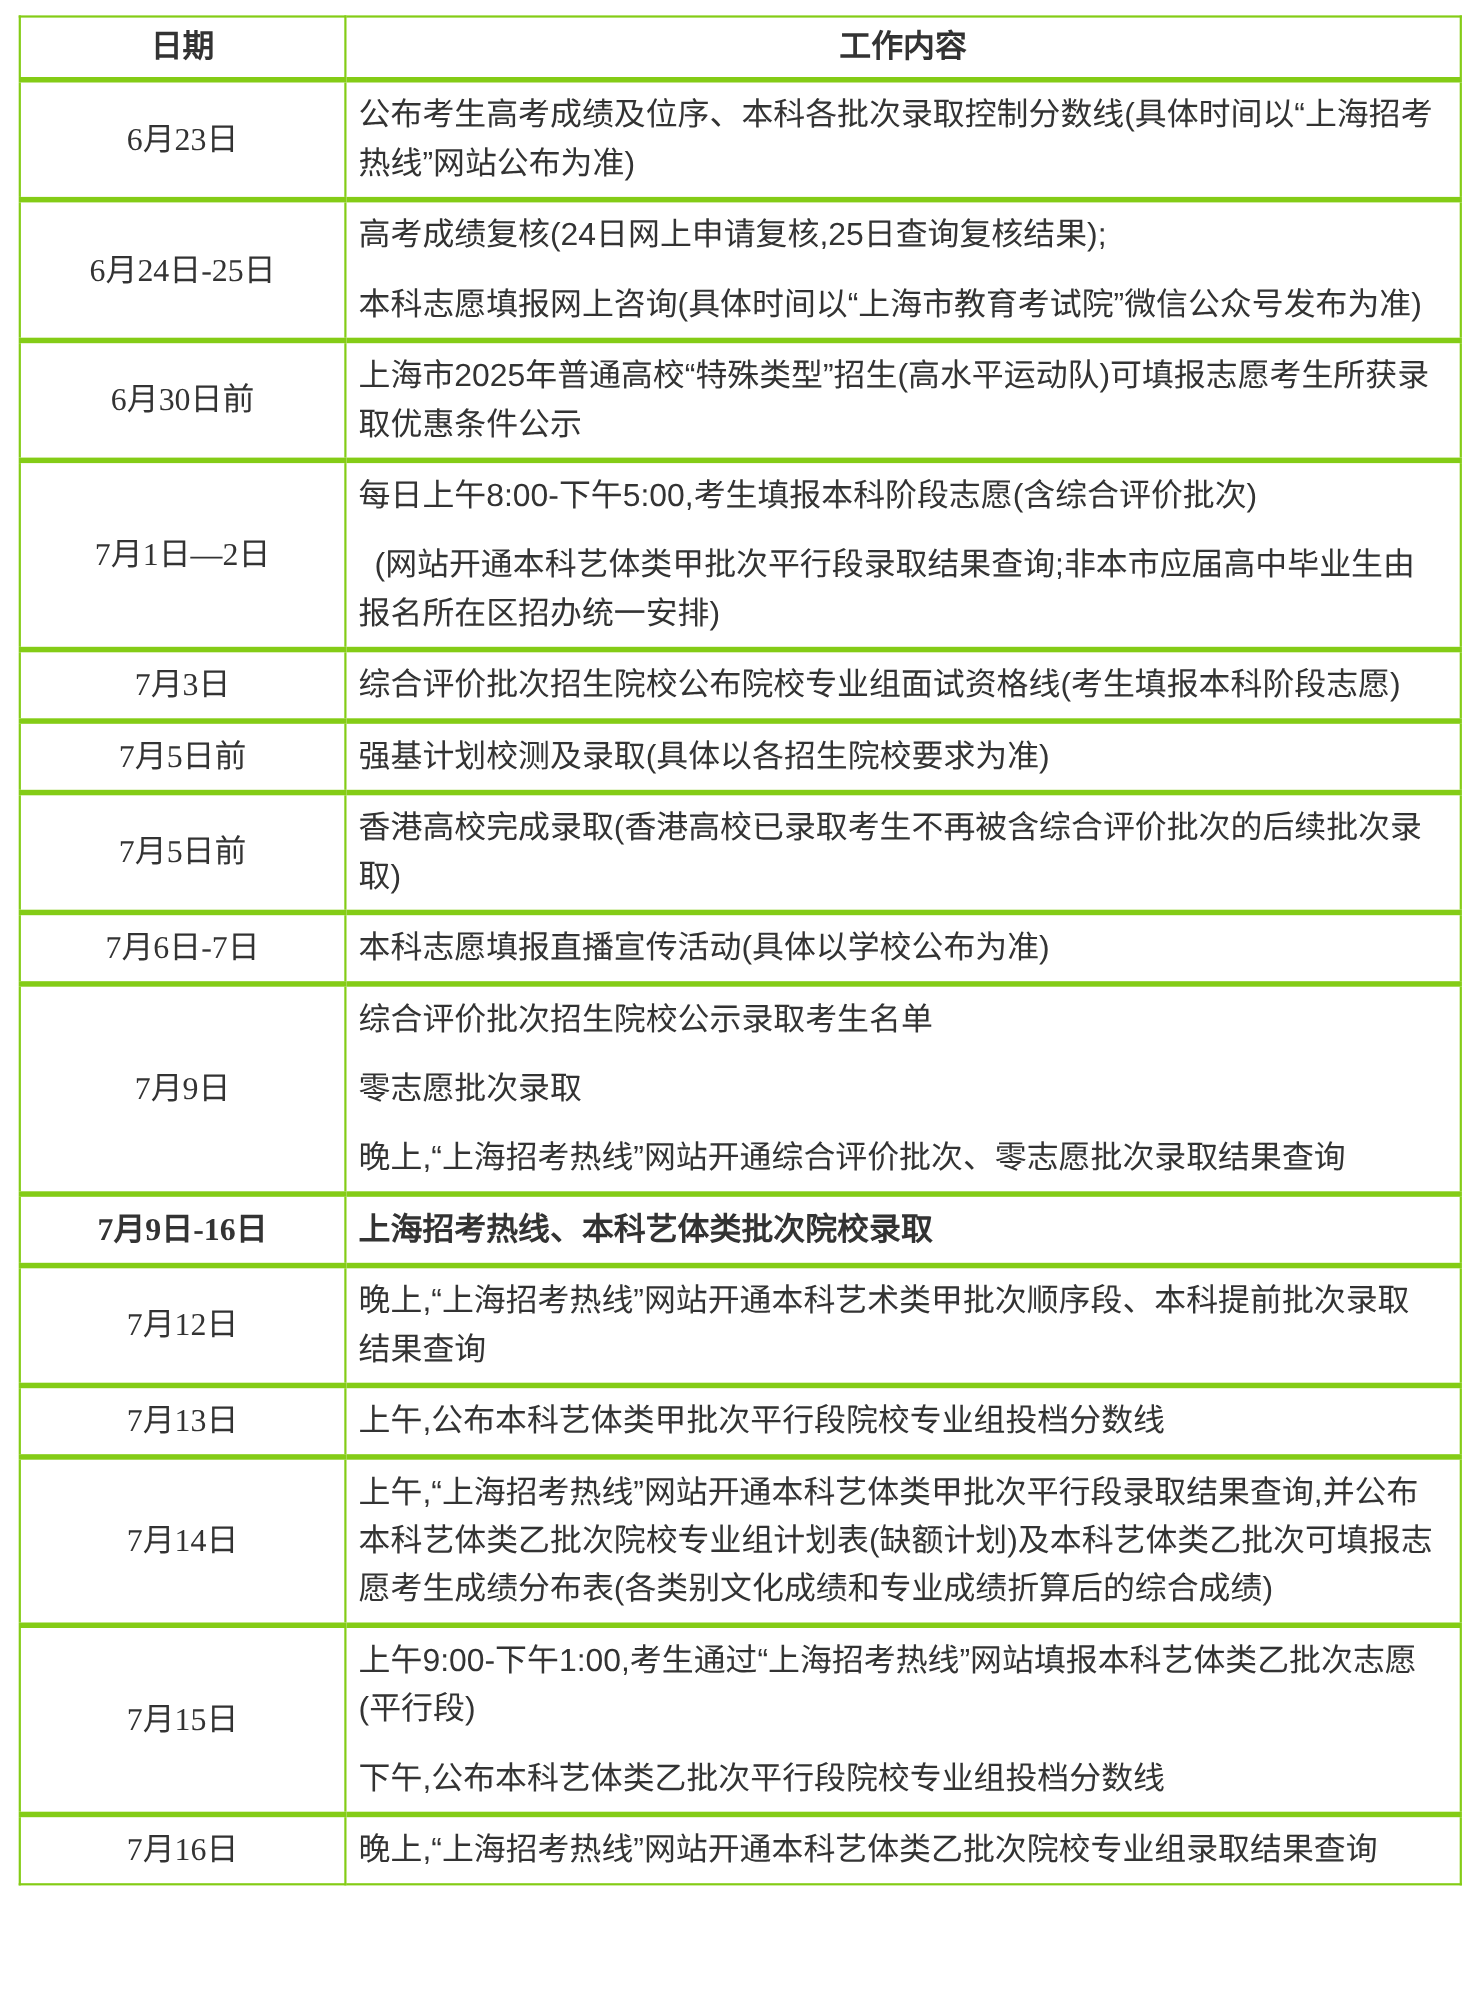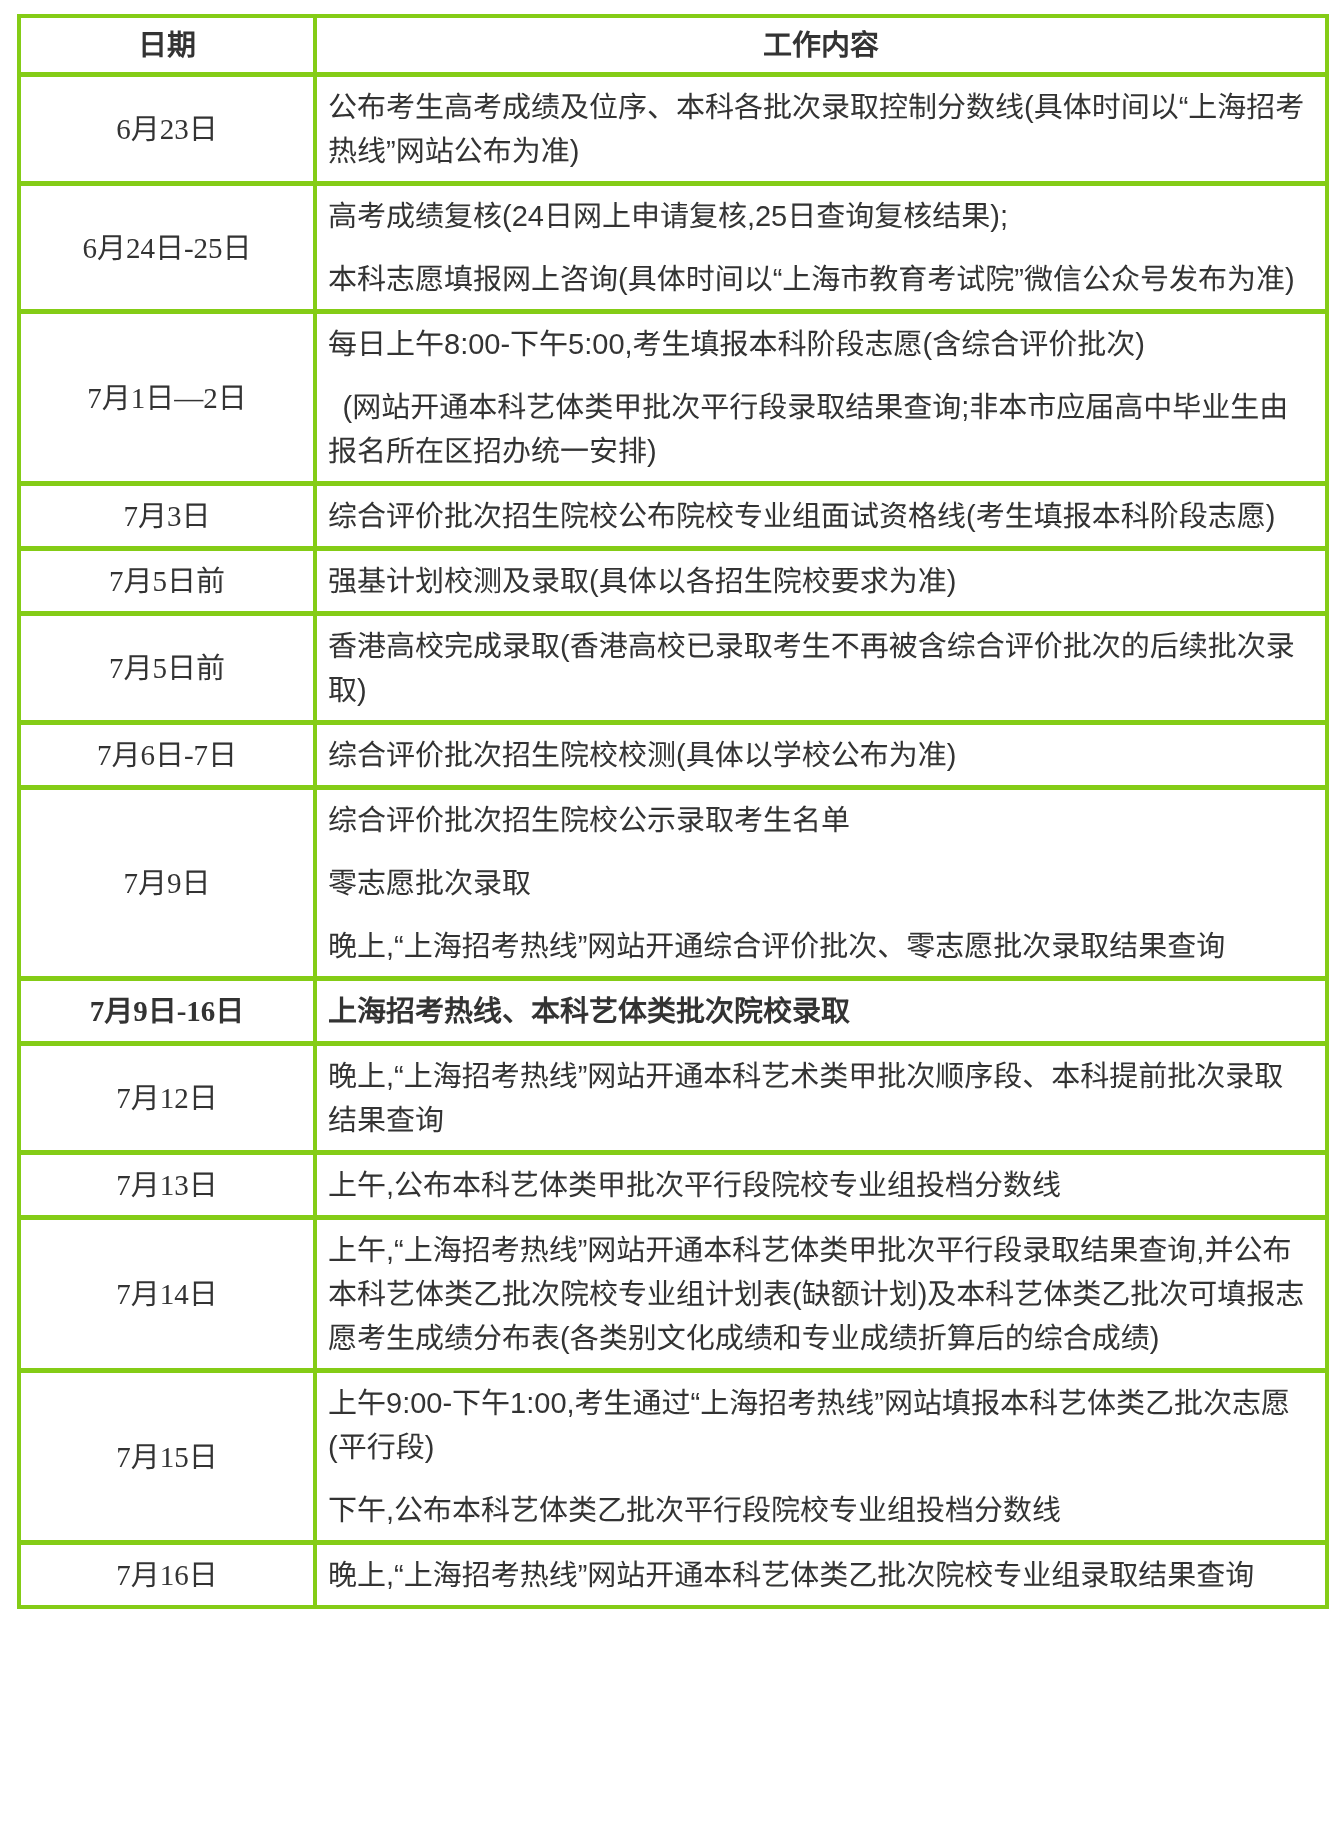--- a/index.html
+++ b/index.html
@@ -14,21 +14,21 @@
     font-family: "Liberation Sans", sans-serif;
   }
   table.schedule {
     width: 100%;
     border-collapse: collapse;
     table-layout: fixed;
   }
   table.schedule col.c-date { width: 296px; }
   table.schedule th,
   table.schedule td {
-    border: 4px solid #84cc16;
+    border: 2px solid #84cc16;
     background: #ffffff;
     color: #333333;
     font-size: 29px;
     line-height: 44px;
     vertical-align: middle;
     word-break: break-all;
   }
   table.schedule tbody td { border-top-width: 5px; }
   table.schedule th {
     font-weight: bold;
@@ -73,20 +73,26 @@
           </td>
         </tr>
         <tr>
           <td class="date">6月24日-25日</td>
           <td class="content">
             <p>高考成绩复核(24日网上申请复核,25日查询复核结果);</p>
             <p>本科志愿填报网上咨询(具体时间以“上海市教育考试院”微信公众号发布为准)</p>
           </td>
         </tr>
         <tr>
+          <td class="date">6月30日前</td>
+          <td class="content">
+            <p>上海市2025年普通高校“特殊类型”招生(高水平运动队)可填报志愿考生所获录取优惠条件公示</p>
+          </td>
+        </tr>
+        <tr>
           <td class="date">7月1日—2日</td>
           <td class="content">
             <p>每日上午8:00-下午5:00,考生填报本科阶段志愿(含综合评价批次)</p>
             <p> (网站开通本科艺体类甲批次平行段录取结果查询;非本市应届高中毕业生由报名所在区招办统一安排)</p>
           </td>
         </tr>
         <tr>
           <td class="date">7月3日</td>
           <td class="content">
             <p>综合评价批次招生院校公布院校专业组面试资格线(考生填报本科阶段志愿)</p>
@@ -100,21 +106,21 @@
         </tr>
         <tr>
           <td class="date">7月5日前</td>
           <td class="content">
             <p>香港高校完成录取(香港高校已录取考生不再被含综合评价批次的后续批次录取)</p>
           </td>
         </tr>
         <tr>
           <td class="date">7月6日-7日</td>
           <td class="content">
-            <p>综合评价批次招生院校校测(具体以学校公布为准)</p>
+            <p>本科志愿填报直播宣传活动(具体以学校公布为准)</p>
           </td>
         </tr>
         <tr>
           <td class="date">7月9日</td>
           <td class="content">
             <p>综合评价批次招生院校公示录取考生名单</p>
             <p>零志愿批次录取</p>
             <p>晚上,“上海招考热线”网站开通综合评价批次、零志愿批次录取结果查询</p>
           </td>
         </tr>

